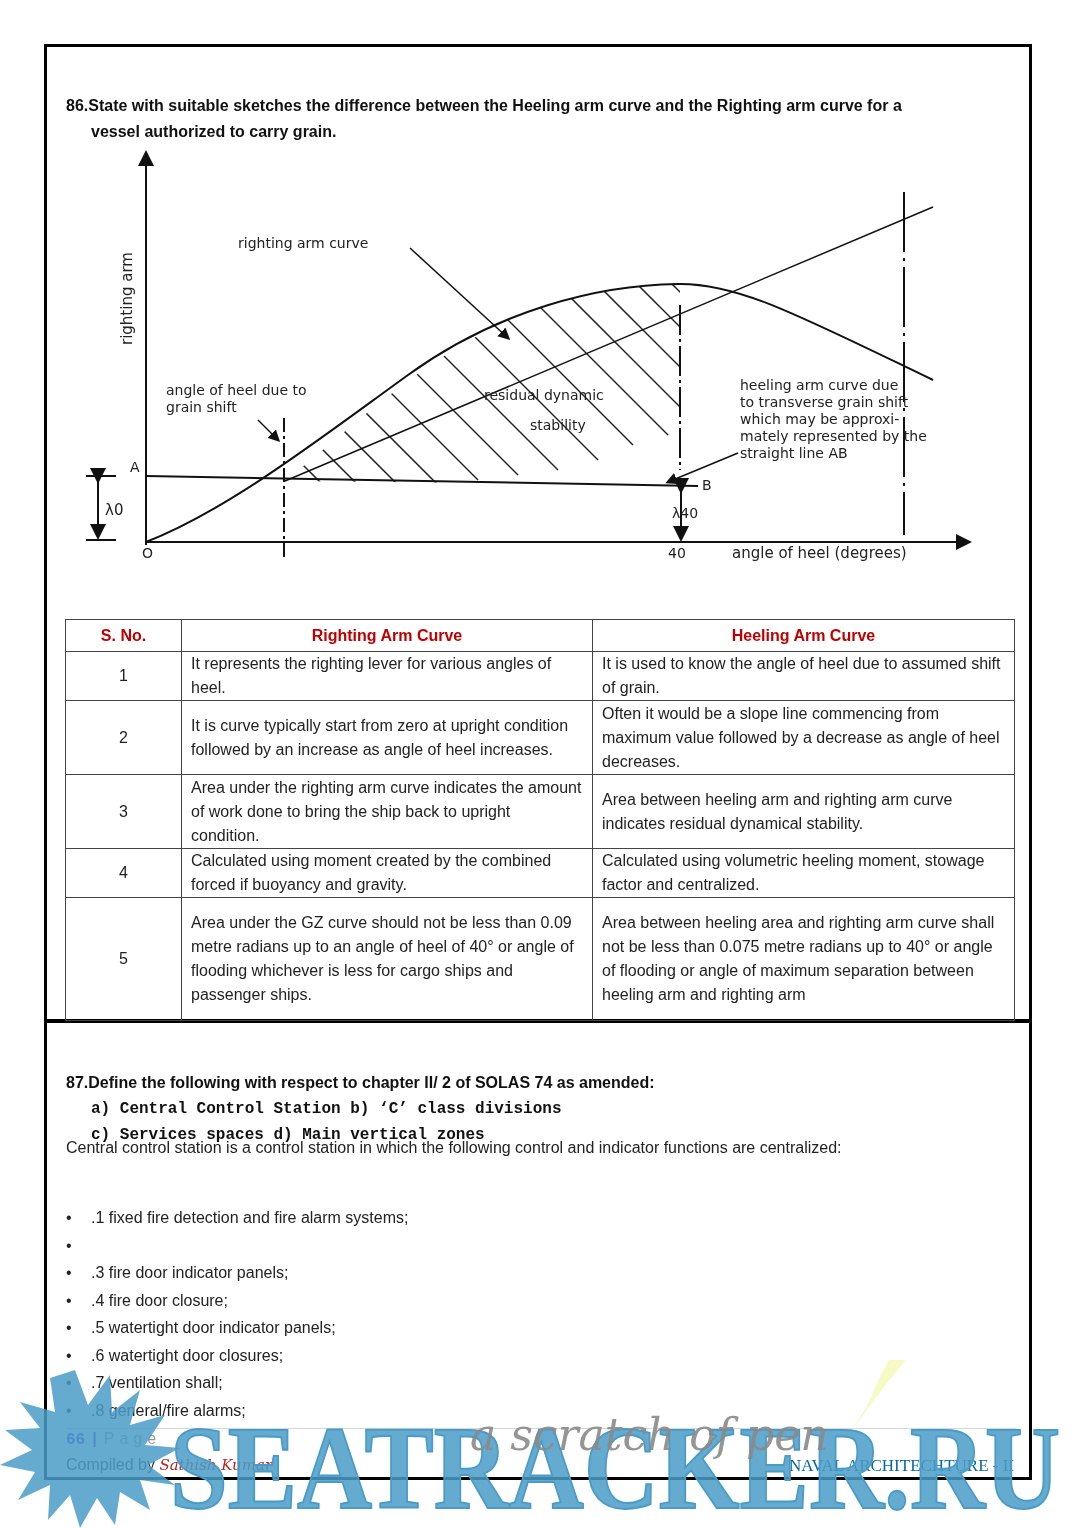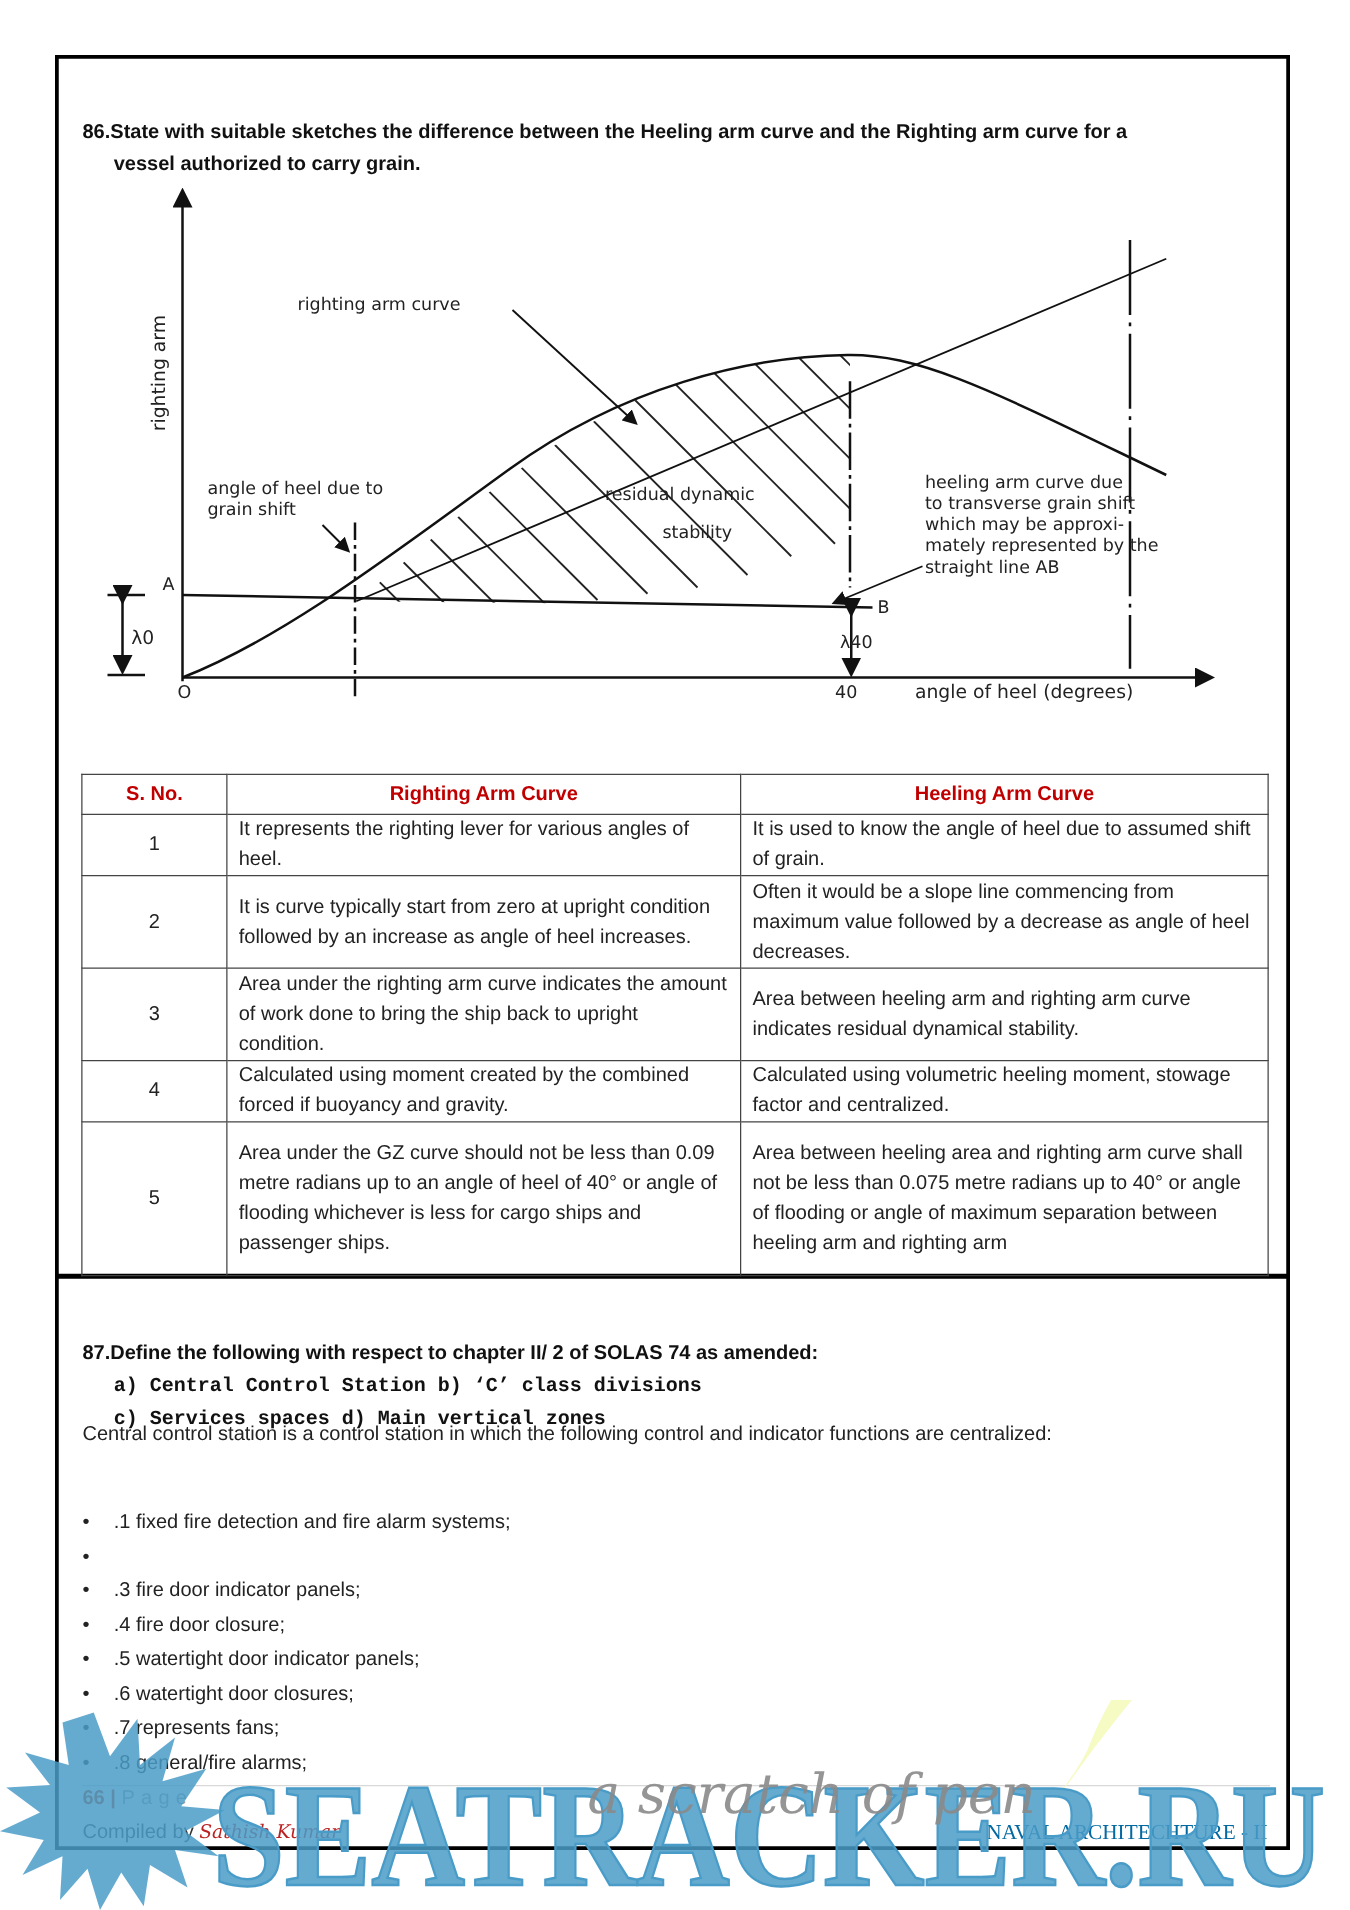--- a/index.html
+++ b/index.html
@@ -21,21 +21,21 @@
   table.cmp td.sno { text-align:center; width:97px; }
   table.cmp td.c1 { width:392px; }
   .q87 { top:1070px; width:940px; }
   .q87 .sub { display:block; padding-left:25px;font-family:Liberation Mono, monospace; }
   .para { position:absolute; left:66px; top:1136px; font-size:16px; line-height:24px; color:#222; }
   ul.funcs { position:absolute; left:66px; top:1206px; margin:0; padding:0; list-style:none; font-size:16px; color:#222; }
   ul.funcs li { height:27.5px; line-height:24px; position:relative; padding-left:25px; }
   ul.funcs li .bullet { position:absolute; left:0; top:0; }
   .footer-rule { position:absolute; left:66px; top:1428px; width:950px; height:1px; background:#d8d8d8; }
   .page-num { position:absolute; left:66px; top:1428px; font-size:16px; line-height:22px; }
-  .page-num .num { font-weight:bold; color:#c2410c; }
+  .page-num .num { font-weight:bold; color:#6d28d9;font-family:Liberation Mono, monospace; }
   .page-num .pg { color:#999; letter-spacing:5px; }
   .compiled { position:absolute; left:66px; top:1456px; font-size:16px; color:#333; }
   .compiled .author { font-family:"DejaVu Serif", serif; font-style:italic; color:#b22; font-size:15px; }
   .subject { position:absolute; right:66px; top:1456px; font-family:"Liberation Serif", serif; font-size:17px; color:#0369a1; }
   .watermark { position:absolute; left:0; top:1360px; width:1080px; height:168px; pointer-events:none; }
 </style>
 </head>
 <body>
 
 <div class="page-frame"></div>
@@ -159,21 +159,21 @@
 </div>
 <div class="para">Central control station is a control station in which the following control and indicator functions are centralized:</div>
 
 <ul class="funcs">
   <li><span class="bullet">•</span><span>.1 fixed fire detection and fire alarm systems;</span></li>
   <li><span class="bullet">•</span></li>
   <li><span class="bullet">•</span><span>.3 fire door indicator panels;</span></li>
   <li><span class="bullet">•</span><span>.4 fire door closure;</span></li>
   <li><span class="bullet">•</span><span>.5 watertight door indicator panels;</span></li>
   <li><span class="bullet">•</span><span>.6 watertight door closures;</span></li>
-  <li><span class="bullet">•</span><span>.7 represents fans;</span></li>
+  <li><span class="bullet">•</span><span>.7 ventilation shall;</span></li>
   <li><span class="bullet">•</span><span>.8 general/fire alarms;</span></li>
 </ul>
 
 <div class="footer-rule"></div>
 <div class="page-num">
   <span class="num">66</span>
   <span class="num">|</span>
   <span class="pg">Page</span>
 </div>
 <div class="compiled">

